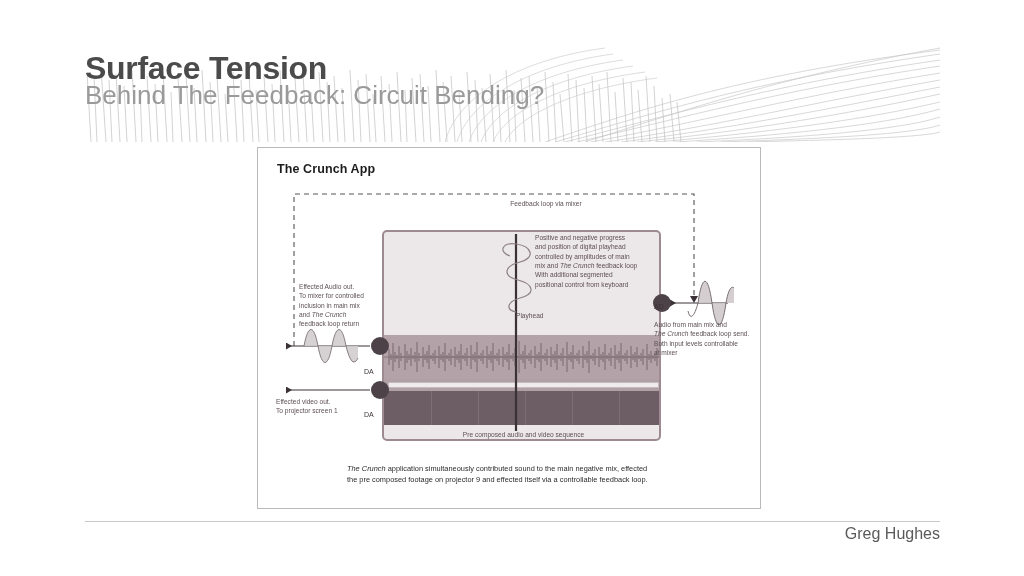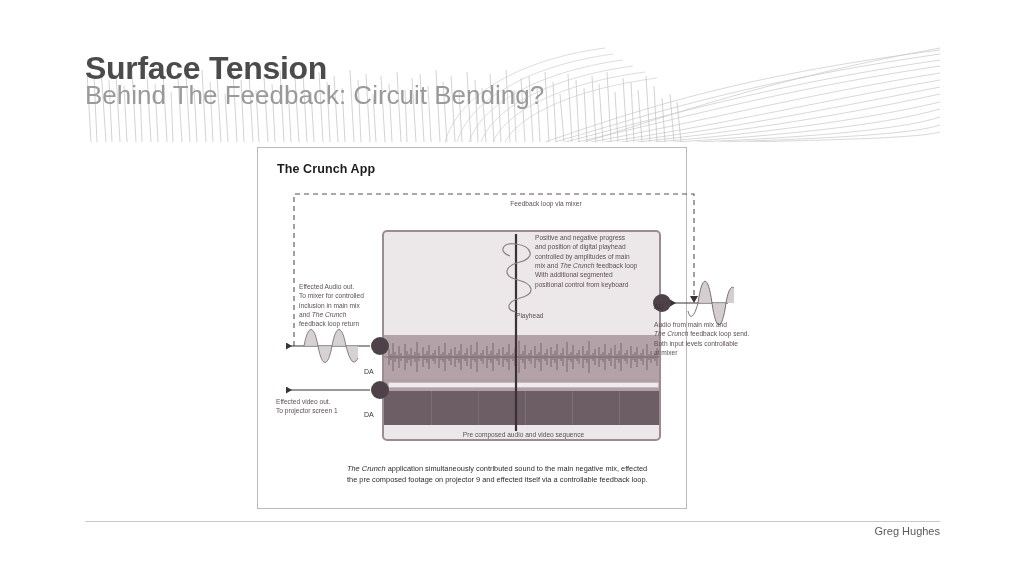--- a/index.html
+++ b/index.html
@@ -41,21 +41,21 @@
     font-weight:normal;
     color:#9a9a9a;
     line-height:1;
     z-index:2;
   }
 
   
   .panel {
     position:absolute;
     left:257px; top:147px;
-    width:430px; height:362px;
+    width:504px; height:362px;
     background:#ffffff;
     border:1px solid #b9b9b9;
   }
   .panel-title {
     position:absolute;
     left:19px; top:14px;
     font-size:12.5px;
     font-weight:bold;
     color:#1d1d1d;
     letter-spacing:0.1px;
@@ -181,21 +181,21 @@
   
   .footer-rule {
     position:absolute;
     left:85px; top:521px;
     width:855px; height:1px;
     background:#c9c9c9;
   }
   .footer-name {
     position:absolute;
     right:84px; top:525px;
-    font-size:11px;
+    font-size:16px;
     color:#5a5a5a;
   }
 </style>
 </head>
 <body>
 
 <div class="slide-header">
 
   <div class="header-decor">
     <svg width="855" height="96" viewBox="0 0 855 96" xmlns="http://www.w3.org/2000/svg">

